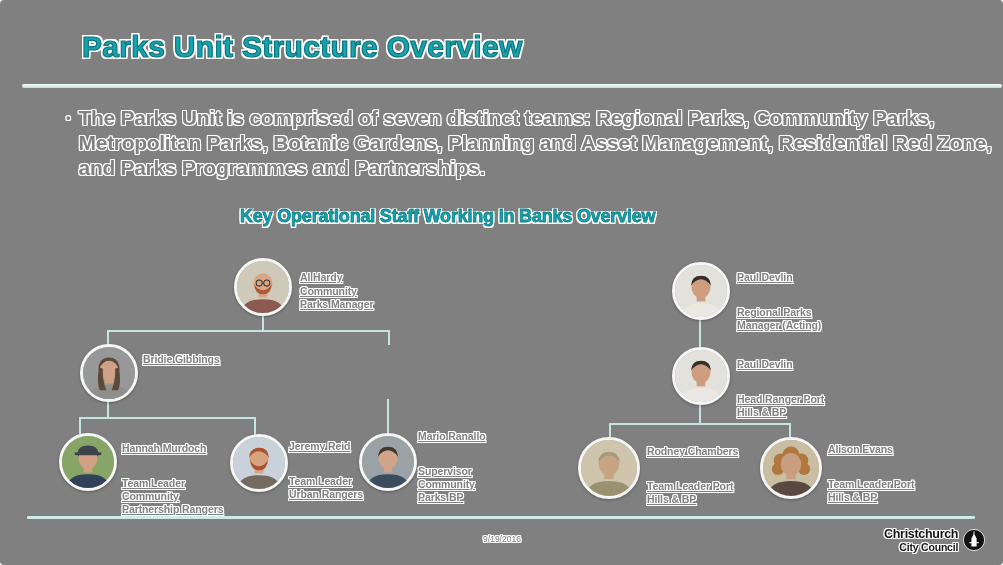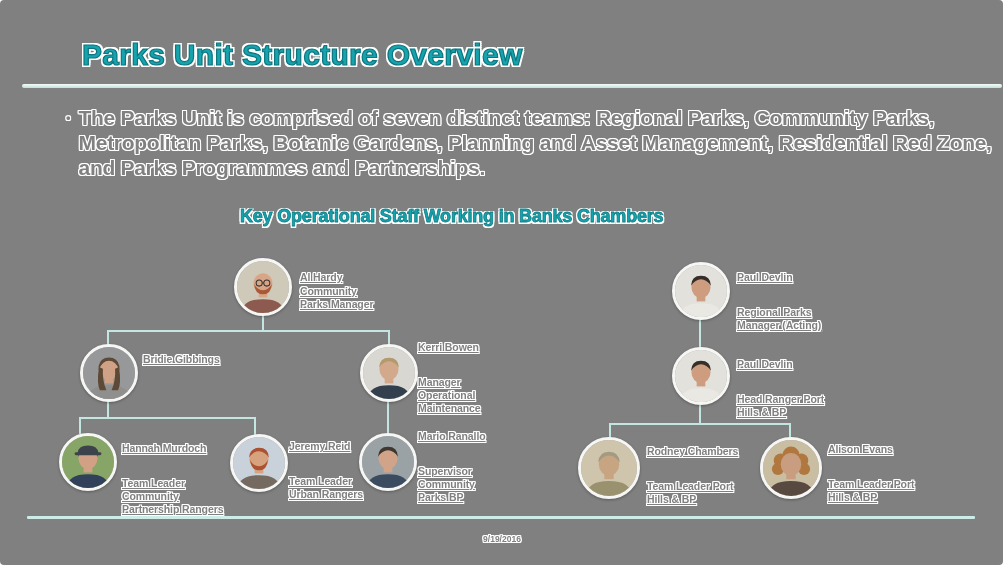--- a/index.html
+++ b/index.html
@@ -22,21 +22,21 @@
     color:#17a3ad;-webkit-text-stroke:1.2px #0c757e;
     text-shadow:-2px -2px 0 #fff,0 -2px 0 #fff,2px -2px 0 #fff,-2px 0 0 #fff,
                  2px 0 0 #fff,-2px 2px 0 #fff,0 2px 0 #fff,2px 2px 0 #fff;
   }
   .teal-sm{
     color:#17a3ad;-webkit-text-stroke:0.8px #0e7d86;
     text-shadow:-1.5px -1.5px 0 #fff,0 -1.5px 0 #fff,1.5px -1.5px 0 #fff,-1.5px 0 0 #fff,
                  1.5px 0 0 #fff,-1.5px 1.5px 0 #fff,0 1.5px 0 #fff,1.5px 1.5px 0 #fff;
   }
   
-  .title{position:absolute;left:82px;top:38px;font-size:30px;font-weight:bold;letter-spacing:0.3px;}
+  .title{position:absolute;left:82px;top:30px;font-size:30px;font-weight:bold;letter-spacing:0.3px;}
   .title-rule{position:absolute;left:22px;top:84px;width:980px;height:4px;
     background:linear-gradient(#f6fcfa,#bfe2db);border-radius:2px;}
   .bullet-row{position:absolute;left:66px;top:105px;display:flex;gap:8px;}
   .bullet-dot{font-size:13px;font-weight:bold;margin-top:5px;}
   .bullet-text{font-size:21px;font-weight:bold;line-height:25px;letter-spacing:-0.3px;white-space:pre-line;}
   .section-heading{position:absolute;left:240px;top:206px;font-size:18px;font-weight:bold;letter-spacing:-0.2px;}
   
   .node{position:absolute;}
   .photo{width:58px;height:58px;border:3px solid #f6f6f4;border-radius:50%;overflow:hidden;
     box-sizing:border-box;box-shadow:0 1px 3px rgba(0,0,0,.3);background:#aaa;}
@@ -53,21 +53,21 @@
   .n-mario{left:359px;top:433px;}  .n-mario .label{left:59px;top:-3px;}
   .n-paul1{left:672px;top:262px;}  .n-paul1 .label{left:65px;top:9px;}
   .n-paul2{left:672px;top:347px;}  .n-paul2 .label{left:65px;top:11px;}
   .n-rodney{left:578px;top:437px;} .n-rodney .label{left:69px;top:8px;}
   .n-alison{left:760px;top:437px;} .n-alison .label{left:68px;top:6px;}
   .conn{position:absolute;background:#c3e6e1;}
   .conn.h{height:2px;} .conn.v{width:2px;}
   .bottom-rule{position:absolute;left:27px;top:516px;width:948px;height:3px;background:#cdebe7;border-radius:1px;}
   
   .footer-date{position:absolute;left:452px;top:534px;width:100px;text-align:center;
-    font-size:8.5px;font-weight:bold;}
+    font-size:8.5px;font-weight:normal;}
   .logo{position:absolute;left:884px;top:528px;display:flex;align-items:center;gap:5px;}
   .logo-text{display:flex;flex-direction:column;align-items:flex-end;line-height:1;}
   .logo-line1{font-size:12.5px;font-weight:bold;letter-spacing:-0.3px;}
   .logo-line2{font-size:10.5px;font-weight:bold;letter-spacing:-0.2px;margin-top:1px;}
   .logo-mark{width:22px;height:22px;}
 </style>
 </head>
 <body>
 
 <div class="slide">
@@ -75,21 +75,21 @@
   <div class="title teal-big">Parks Unit Structure Overview</div>
   <div class="title-rule"></div>
 
   <div class="bullet-row">
     <span class="bullet-dot outline-w">•</span>
     <div class="bullet-text outline-w">The Parks Unit is comprised of seven distinct teams: Regional Parks, Community Parks,
 Metropolitan Parks, Botanic Gardens, Planning and Asset Management, Residential Red Zone,
 and Parks Programmes and Partnerships.</div>
   </div>
 
-  <div class="section-heading teal-sm">Key Operational Staff Working in Banks Chambers</div>
+  <div class="section-heading teal-sm">Key Operational Staff Working in Banks Overview</div>
 
   <div>
     <div class="conn v" style="left:262px;top:315px;height:16px;"></div>
     <div class="conn h" style="left:107px;top:330px;width:283px;"></div>
     <div class="conn v" style="left:107px;top:331px;height:14px;"></div>
     <div class="conn v" style="left:388px;top:331px;height:14px;"></div>
     <div class="conn v" style="left:107px;top:399px;height:19px;"></div>
     <div class="conn h" style="left:79px;top:417px;width:177px;"></div>
     <div class="conn v" style="left:79px;top:418px;height:16px;"></div>
     <div class="conn v" style="left:254px;top:418px;height:17px;"></div>
@@ -133,37 +133,20 @@
           <path d="M18 22 Q20 12 30 12 Q40 12 42 22 L42 27 Q38 16 30 16 Q22 16 18 27 Z" fill="#5e4936"></path>
           <path d="M18.5 23 Q15.5 42 19.5 50 L27 50 Q22 38 23 25 Z" fill="#5e4936"></path>
           <path d="M41.5 23 Q44.5 42 40.5 50 L33 50 Q38 38 37 25 Z" fill="#5e4936"></path>
         </svg>
       </div>
     <div class="label outline-w">
       <div class="pname">Bridie Gibbings</div>
     </div>
   </div>
 
-  <div class="node n-kerri">
-    <div class="photo">
-        <svg viewBox="0 0 60 60" preserveAspectRatio="xMidYMid slice">
-          <rect width="60" height="60" fill="#d8d7d2"></rect>
-          <path d="M6 60 Q6 44 30 44 Q54 44 54 60 Z" fill="#333f4d"></path>
-          <rect x="25" y="32" width="10" height="10" fill="#d2a98b"></rect>
-          <ellipse cx="30" cy="26" rx="11" ry="12" fill="#d2a98b"></ellipse>
-          <path d="M18.5 24 Q19 12.5 30 12.5 Q41 12.5 41.5 24 Q36.5 16.5 30 16.5 Q23.5 16.5 18.5 24 Z" fill="#b39a6d"></path>
-        </svg>
-      </div>
-    <div class="label outline-w">
-      <div class="pname">Kerri Bowen</div>
-      <div class="prole">Manager
-Operational
-Maintenance</div>
-    </div>
-  </div>
 
   <div class="node n-hannah">
     <div class="photo">
         <svg viewBox="0 0 60 60" preserveAspectRatio="xMidYMid slice">
           <rect width="60" height="60" fill="#87a567"></rect>
           <path d="M6 60 Q6 44 30 44 Q54 44 54 60 Z" fill="#31415a"></path>
           <rect x="25" y="32" width="10" height="10" fill="#d2a185"></rect>
           <ellipse cx="30" cy="26" rx="11" ry="12" fill="#d2a185"></ellipse>
           <path d="M18.5 24 Q19 12.5 30 12.5 Q41 12.5 41.5 24 Q36.5 16.5 30 16.5 Q23.5 16.5 18.5 24 Z" fill="#4a3f35"></path>
           <path d="M18 19.5 Q19 11 30 11 Q41 11 42 19.5 Z" fill="#3d434b"></path>
@@ -283,14 +266,28 @@
       <div class="pname">Alison Evans</div>
       <div class="prole">Team Leader Port
 Hills &amp; BP</div>
     </div>
   </div>
 
   <div class="bottom-rule"></div>
 
   <div class="footer-date outline-w">9/19/2016</div>
 
+  <div class="logo">
+    <div class="logo-text">
+      <span class="logo-line1 outline-k">Christchurch</span>
+      <span class="logo-line2 outline-k">City Council</span>
+    </div>
+    <div class="logo-mark">
+      <svg viewBox="0 0 22 22" width="22" height="22">
+        <circle cx="11" cy="11" r="10.6" fill="#111111" stroke="#ffffff" stroke-width="0.8"></circle>
+        <rect x="10.55" y="2.2" width="0.9" height="3.2" fill="#ffffff"></rect>
+        <path d="M11 4.6 L13.6 9.4 L13.6 17.4 L8.4 17.4 L8.4 9.4 Z" fill="#ffffff"></path>
+        <rect x="6.2" y="13.2" width="9.6" height="1" fill="#ffffff"></rect>
+      </svg>
+    </div>
+  </div>
 
 </div>
 
 </body></html>

